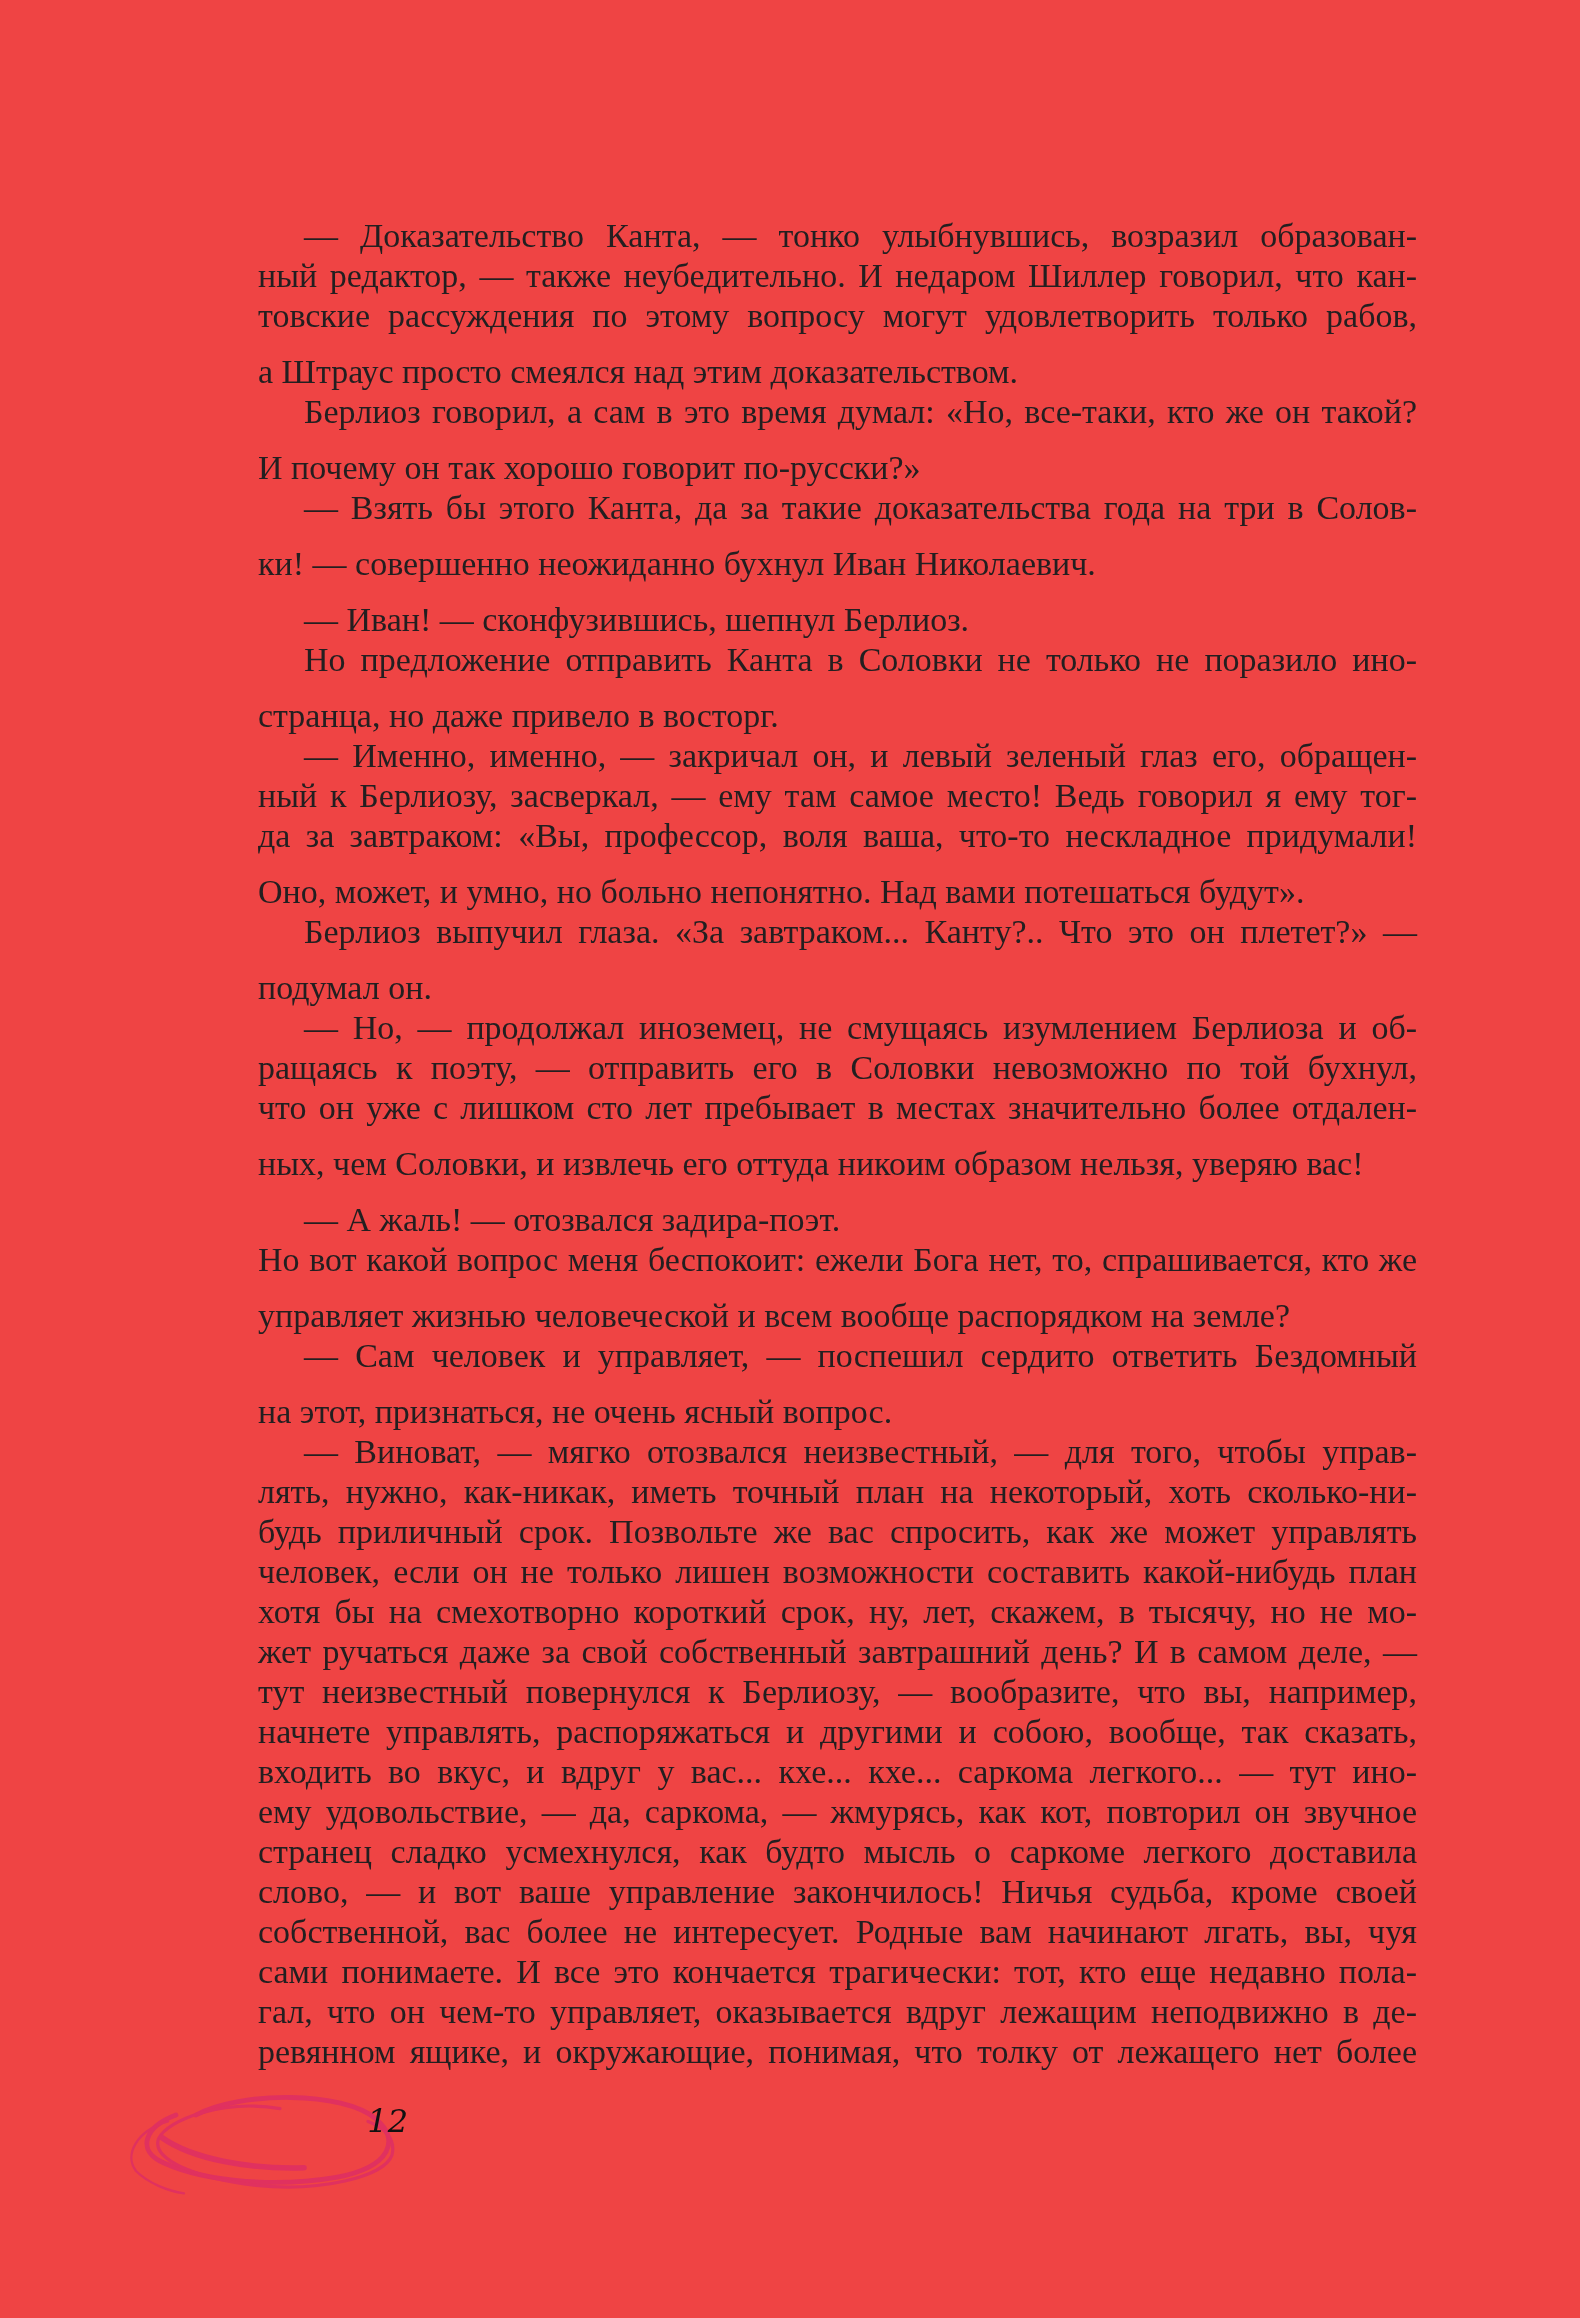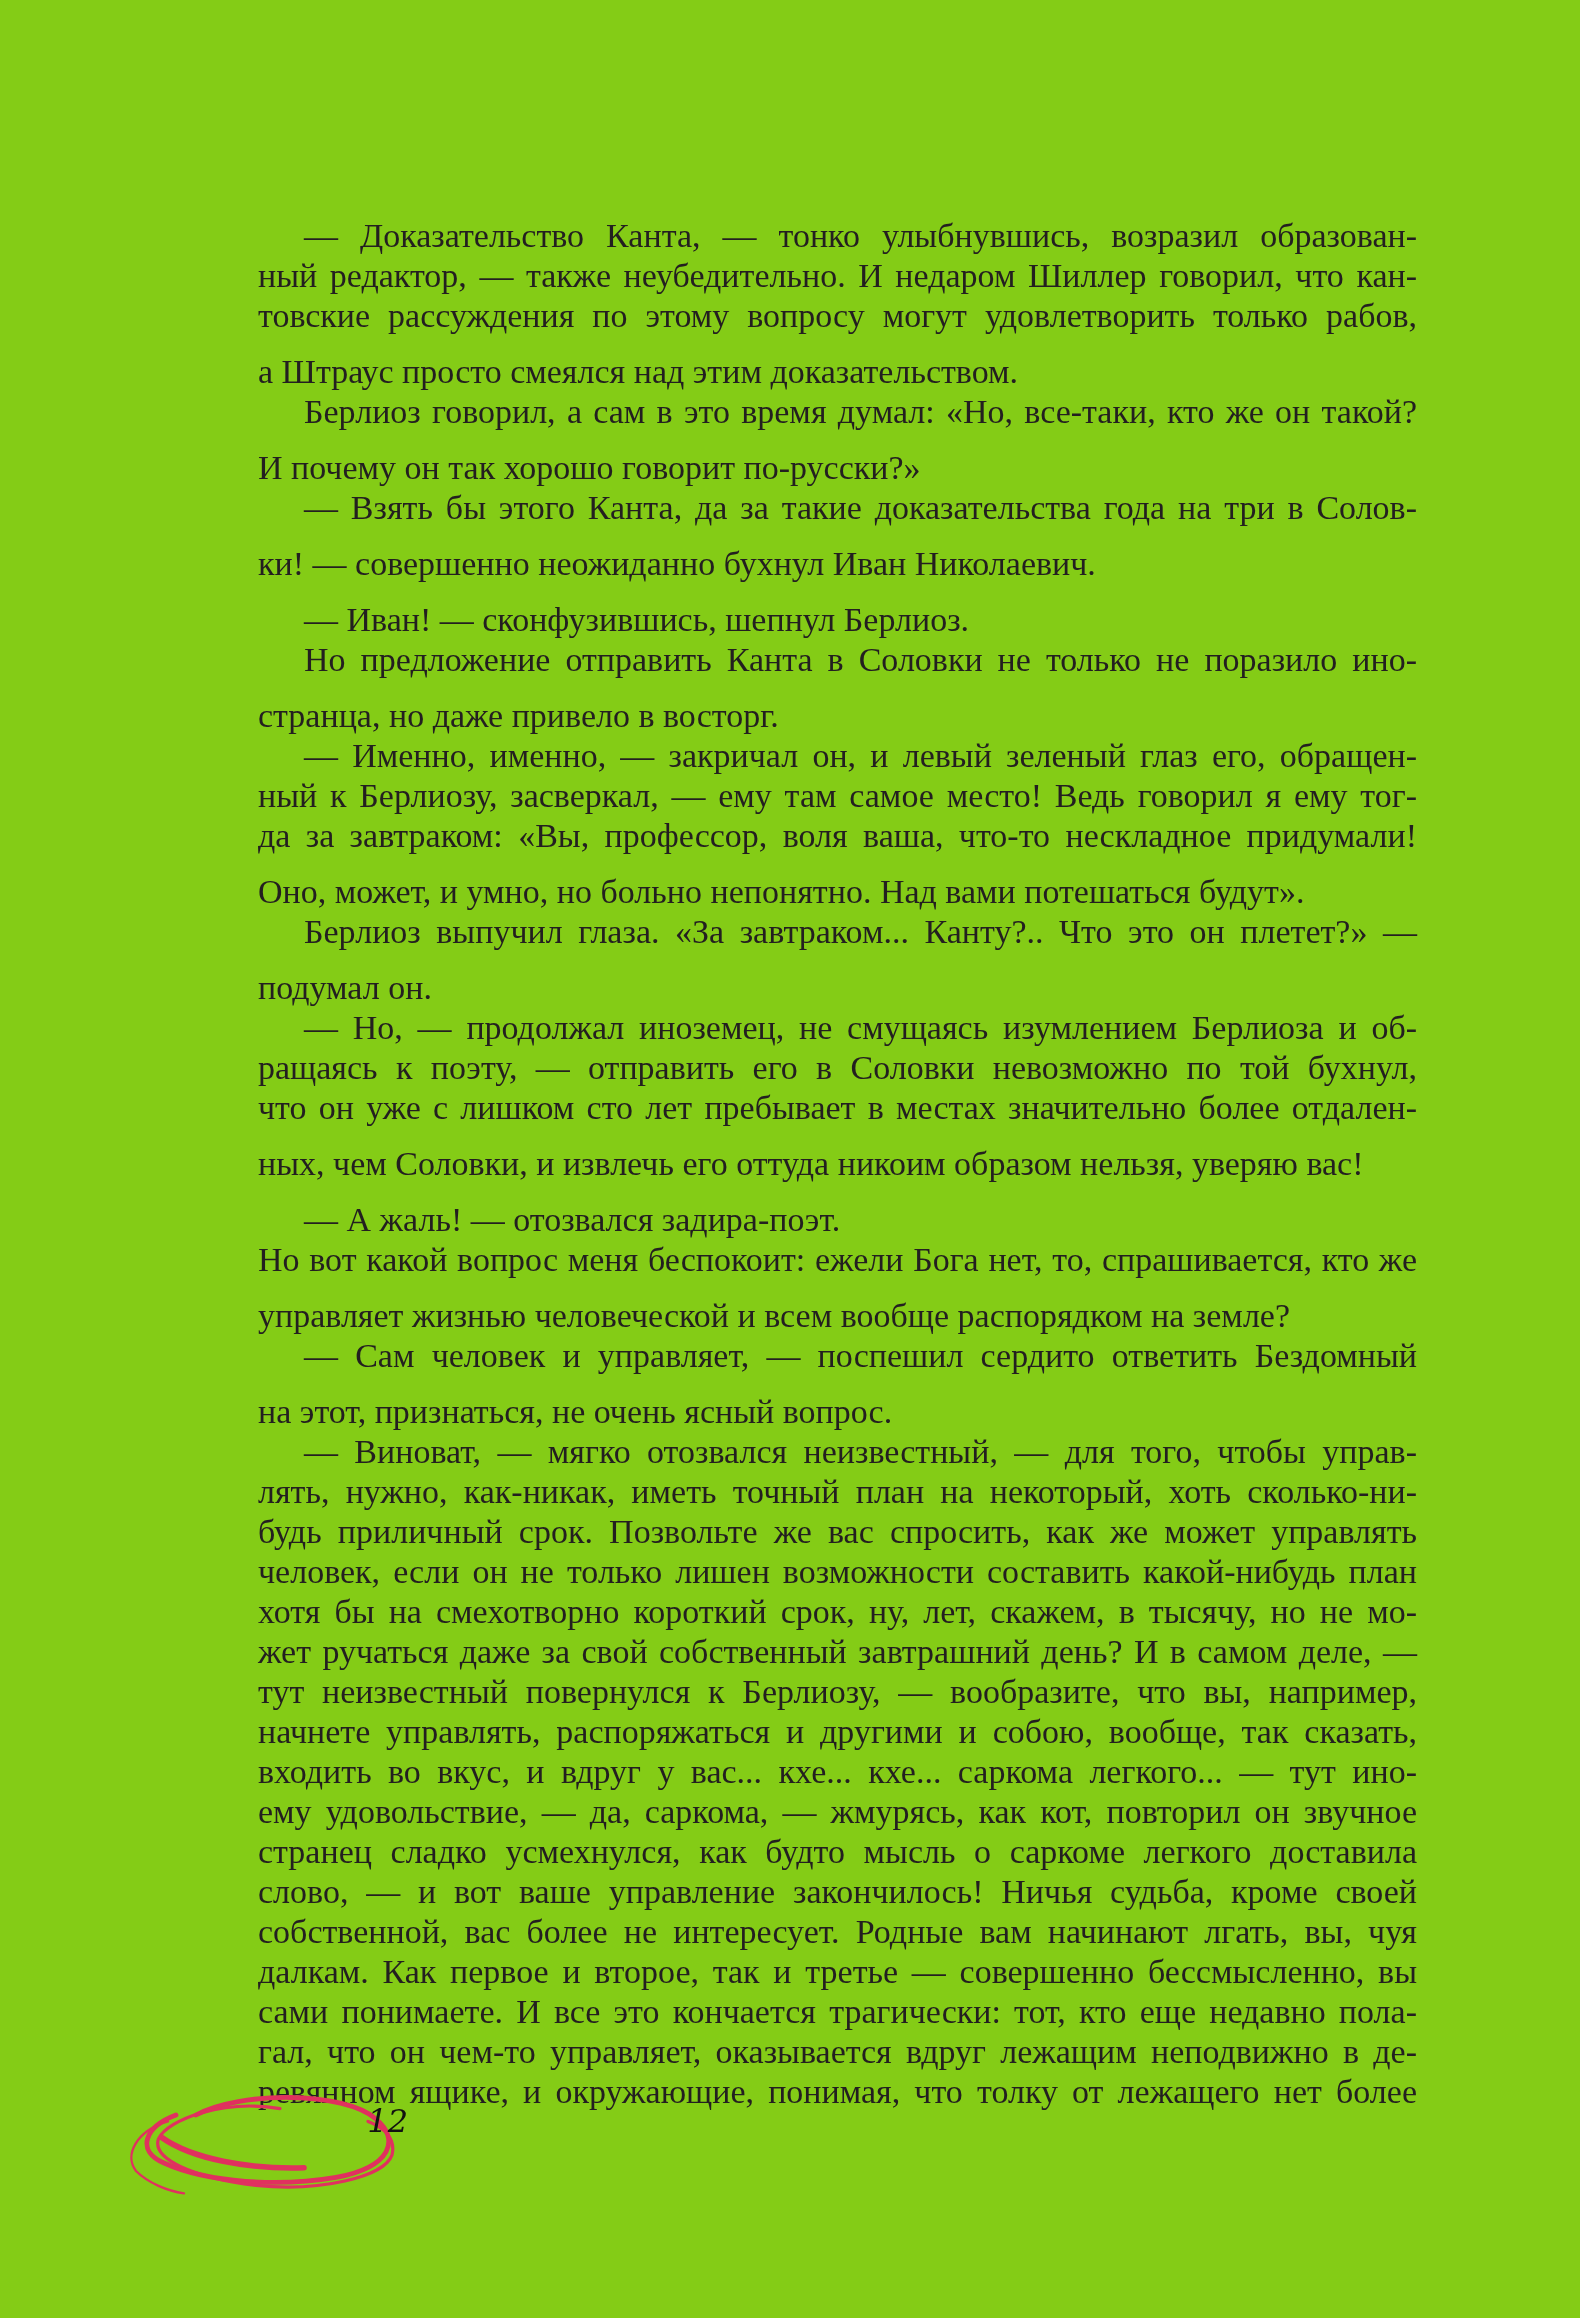--- a/index.html
+++ b/index.html
@@ -1,17 +1,17 @@
 <!DOCTYPE html>
 <html style="font-size:13px"><head>
 <meta charset="utf-8">
 <style>
   html, body { margin: 0; padding: 0; background: #ffffff; }
   body { width: 1581px; height: 2319px; position: relative; overflow: hidden; }
-  .page { position: absolute; left: 0; top: 0; width: 1581px; height: 2319px; background: #84cc16; }
+  .page { position: absolute; left: 0; top: 0; width: 1581px; height: 2319px; background: #ef4444; }
   .text-block {
     position: absolute;
     left: 258px;
     top: 216px;
     width: 1159px;
     font-family: "Liberation Serif", "DejaVu Serif", serif;
     font-size: 34px;
     line-height: 40px;
     color: #231f20;
   }
@@ -80,21 +80,20 @@
       <span class="line">человек, если он не только лишен возможности составить какой-нибудь план</span>
       <span class="line">хотя бы на смехотворно короткий срок, ну, лет, скажем, в тысячу, но не мо-</span>
       <span class="line">жет ручаться даже за свой собственный завтрашний день? И в самом деле, —</span>
       <span class="line">тут неизвестный повернулся к Берлиозу, — вообразите, что вы, например,</span>
       <span class="line">начнете управлять, распоряжаться и другими и собою, вообще, так сказать,</span>
       <span class="line">входить во вкус, и вдруг у вас... кхе... кхе... саркома легкого... — тут ино-</span>
       <span class="line">ему удовольствие, — да, саркома, — жмурясь, как кот, повторил он звучное</span>
       <span class="line">странец сладко усмехнулся, как будто мысль о саркоме легкого доставила</span>
       <span class="line">слово, — и вот ваше управление закончилось! Ничья судьба, кроме своей</span>
       <span class="line">собственной, вас более не интересует. Родные вам начинают лгать, вы, чуя</span>
-      <span class="line">далкам. Как первое и второе, так и третье — совершенно бессмысленно, вы</span>
       <span class="line">сами понимаете. И все это кончается трагически: тот, кто еще недавно пола-</span>
       <span class="line">гал, что он чем-то управляет, оказывается вдруг лежащим неподвижно в де-</span>
       <span class="line">ревянном ящике, и окружающие, понимая, что толку от лежащего нет более</span>
     </div>
 
   <div class="page-number-wrap">
     <svg width="288" height="120" viewBox="0 0 360 150">
       <path d="M 95 40 C 150 10, 280 10, 320 45 C 350 70, 340 105, 270 118 C 200 130, 110 125, 55 100 C 20 85, 30 55, 70 40" fill="none" stroke="#e0315f" stroke-width="6" stroke-linecap="round"></path>
       <path d="M 200 32 C 130 20, 60 45, 48 70 C 40 95, 90 118, 170 128 C 250 136, 330 118, 340 90 C 345 70, 330 55, 310 48" fill="none" stroke="#e0315f" stroke-width="4" stroke-linecap="round"></path>
       <path d="M 60 48 C 20 60, 5 90, 20 110 C 35 125, 60 135, 80 138" fill="none" stroke="#e0315f" stroke-width="3" stroke-linecap="round"></path>

